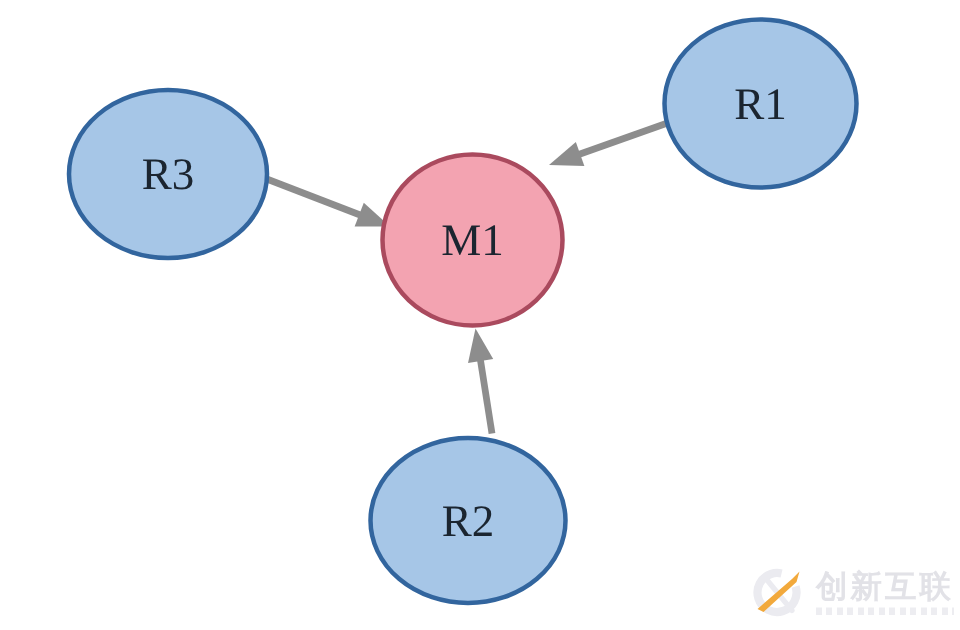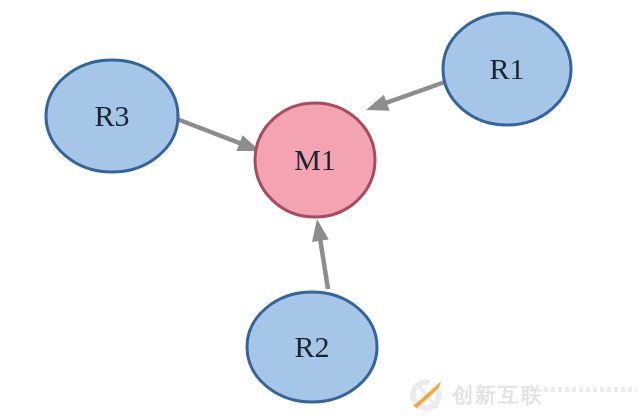--- a/index.html
+++ b/index.html
@@ -35,20 +35,21 @@
     position: absolute;
     right: 4px;
     bottom: 5px;
     display: flex;
     align-items: center;
     gap: 7px;
     user-select: none;
   }
   .wm-col {
     display: flex;
+    flex-direction: column;
     align-items: flex-start;
   }
   .wm-text {
     font-family: "DejaVu Sans", sans-serif;
     font-weight: bold;
     font-size: 21px;
     line-height: 22px;
     letter-spacing: 2px;
     color: #e2e2e7;
     white-space: nowrap;

